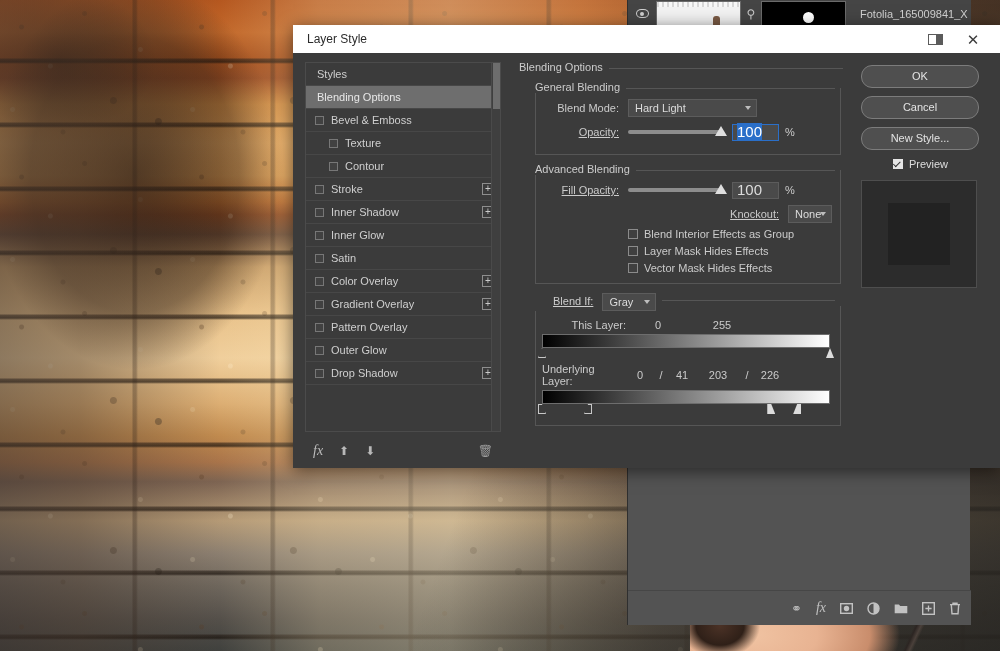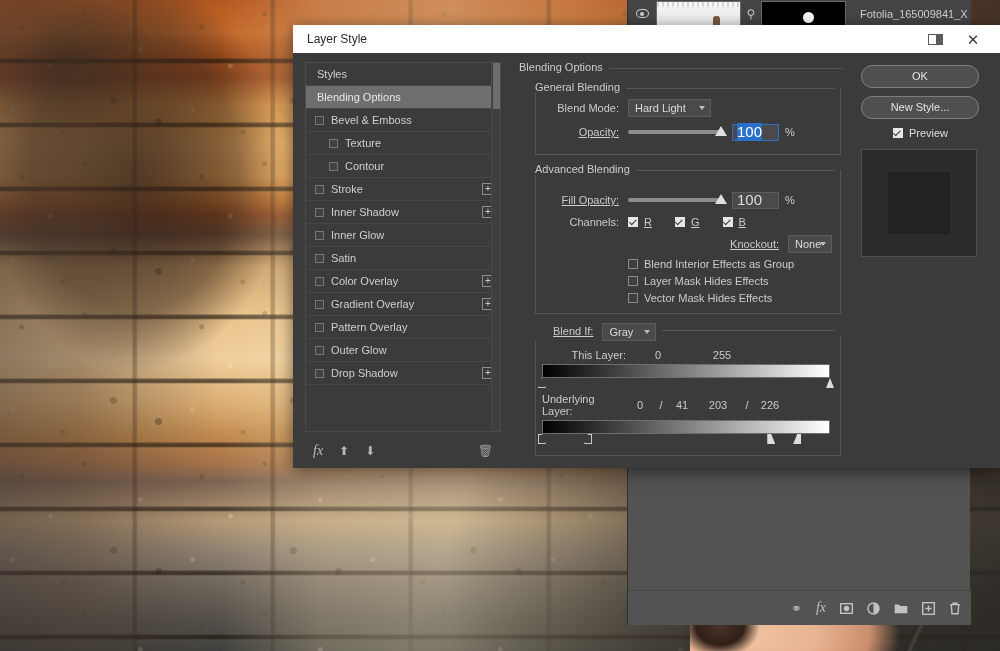--- a/index.html
+++ b/index.html
@@ -462,21 +462,21 @@
       <div class="group-box" style="padding:6px 8px 6px 8px;border:none;margin-top:0;">
 
         <div class="group" style="margin-left:8px;">
           <div class="rule"></div>
           <span class="legend">General Blending</span>
         </div>
         <div class="group-box" style="margin-left:8px;padding:10px 8px 8px 0;">
 
           <div class="field-row">
             <span class="fl" style="width:83px;">Blend Mode:</span>
-            <span class="ps-select" style="margin-left:9px;width:83px;">
+            <span class="ps-select" style="margin-left:9px;width:129px;">
               <span>Hard Light</span>
               <span class="caret"></span>
             </span>
           </div>
 
           <div class="field-row">
             <span class="fl" style="width:83px;"><span class="u">Opacity:</span></span>
             <span style="width:93px;margin-left:9px;position:relative;">
               <span class="slider-track" style="display:block;">
                 <span class="slider-knob" id="op-knob" style="left: calc(100% - 6px);"></span>
@@ -486,52 +486,35 @@
               <span>100</span>
             </span>
             <span class="pct">%</span>
           </div>
         </div>
 
         <div class="group" style="margin-left:8px;margin-top:8px;">
           <div class="rule"></div>
           <span class="legend">Advanced Blending</span>
         </div>
-        <div class="group-box" style="margin-left:8px;padding:20px 8px 8px 0;">
+        <div class="group-box" style="margin-left:8px;padding:10px 8px 8px 0;">
 
           <div class="field-row">
             <span class="fl" style="width:83px;"><span class="u">Fill Opacity:</span></span>
             <span style="width:93px;margin-left:9px;position:relative;">
               <span class="slider-track" style="display:block;">
                 <span class="slider-knob" id="fo-knob" style="left: calc(100% - 6px);"></span>
               </span>
             </span>
             <span class="num-field" style="margin-left:11px;">
               <span>100</span>
             </span>
             <span class="pct">%</span>
           </div>
 
-          <div class="field-row" style="height:16px;">
-            <span class="fl" style="width:83px;">Channels:</span>
-            <span id="channels-wrap" style="margin-left:9px;display:flex;gap:23px;">
-                <span class="cb-line">
-                  <span class="chk2 on"></span>
-                  <span class="u">R</span>
-                </span>
-                <span class="cb-line">
-                  <span class="chk2 on"></span>
-                  <span class="u">G</span>
-                </span>
-                <span class="cb-line">
-                  <span class="chk2 on"></span>
-                  <span class="u">B</span>
-                </span>
-              </span>
-          </div>
 
           <div class="field-row" style="height:19px;justify-content:flex-end;">
             <span class="fl" style="width:83px;"><span class="u">Knockout:</span></span>
             <span class="ps-select" style="margin-left:9px;width:44px;">
               <span>None</span>
               <span class="caret"></span>
             </span>
           </div>
 
           <div id="adv-checks" style="margin-left:92px;margin-top:3px;display:flex;flex-direction:column;gap:3px;">
@@ -592,20 +575,21 @@
               <span class="mk filled half-r" id="ul-w1" style="left: calc(79.6% - 4px);"></span>
               <span class="mk filled half-l" id="ul-w2" style="left: calc(88.6% - 4px);"></span>
             </div>
           </div>
         </div>
       </div>
     </div>
 
     <div id="btn-col">
       <span class="big-btn">OK</span>
+      <span class="big-btn">Cancel</span>
       <span class="big-btn">New Style...</span>
       <div id="preview-line">
         <span class="chk2 on"></span>
         <span>Preview</span>
       </div>
       <div id="preview-box">
         <div class="swatch"></div>
       </div>
     </div>
 

